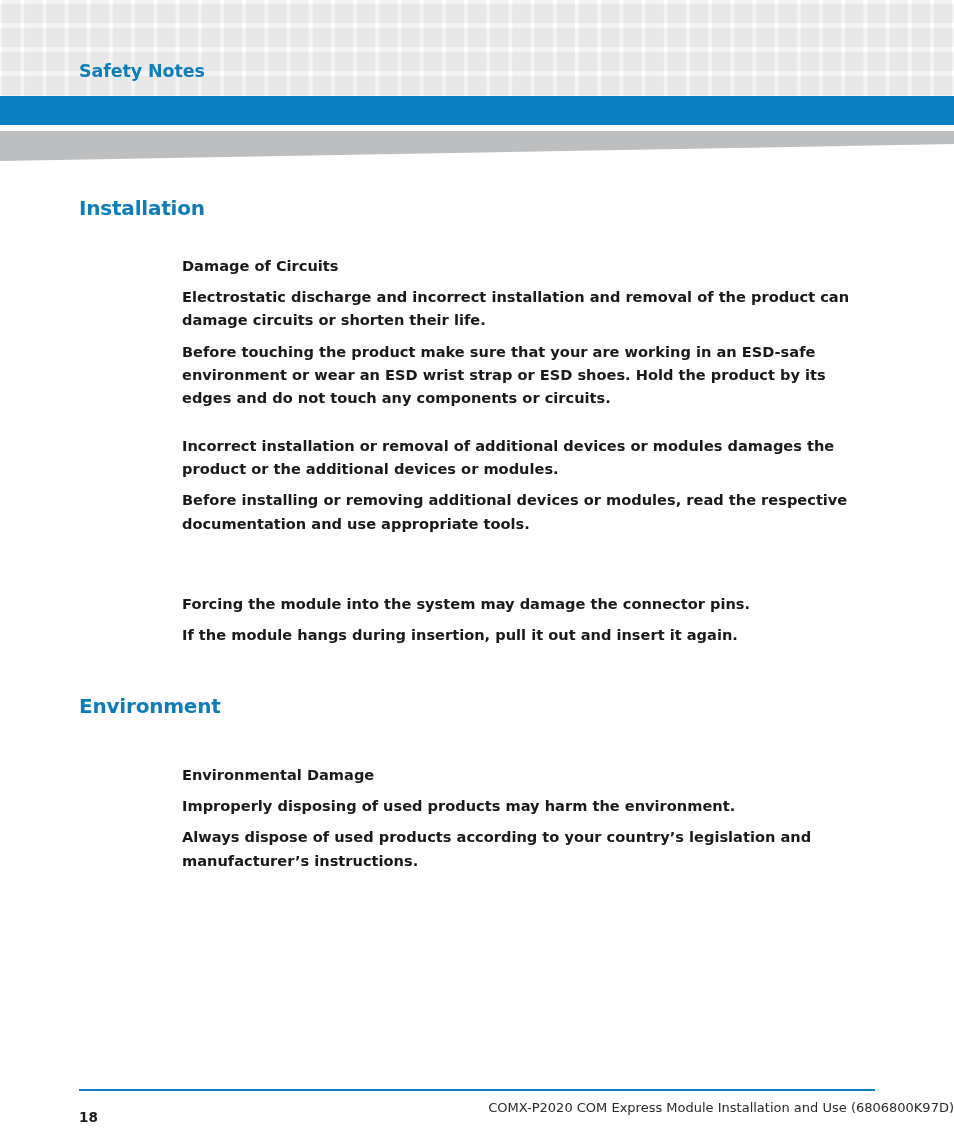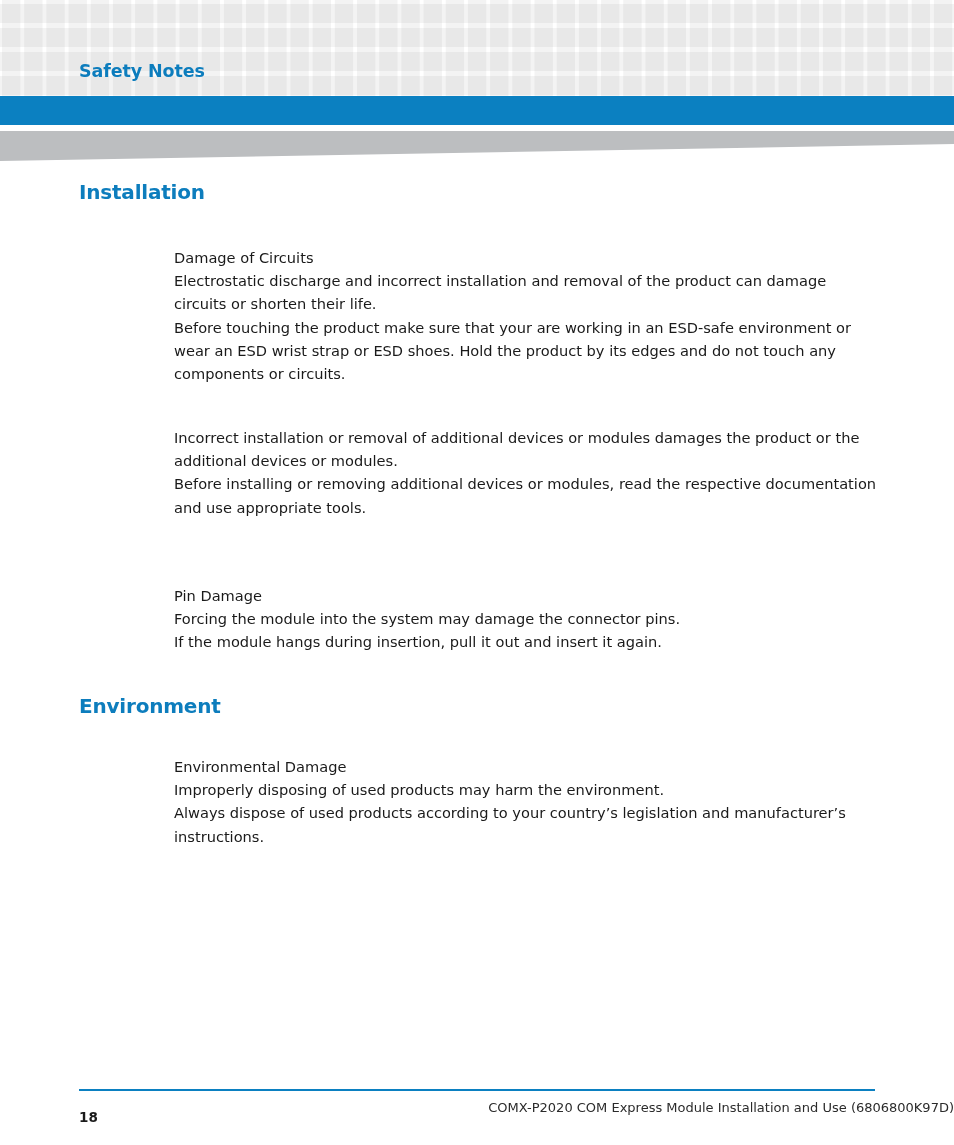--- a/index.html
+++ b/index.html
@@ -90,21 +90,22 @@
 
   .text-block {
     position: absolute;
     left: 174px;
     width: 706px;
     font-size: 14.6px;
     line-height: 23.2px;
     color: #1a1a1a;
   }
   .text-block p {
-    margin: 0;
+    margin: 8px;
+    font-weight: bold;
   }
 
   
   #footer-rule {
     position: absolute;
     left: 79px;
     top: 1089px;
     width: 796px;
     height: 2px;
     background: #0b80c1;
@@ -139,35 +140,34 @@
 <div id="header-blue-bar"></div>
 
 <div id="header-swoosh">
   <svg width="954" height="32" viewBox="0 0 954 32" xmlns="http://www.w3.org/2000/svg">
     <polygon points="0,1 954,1 954,14 0,31" fill="#bcbec0"></polygon>
   </svg>
 </div>
 
 <div id="content">
 
-  <div class="section-heading" style="top:18px;">Installation</div>
+  <div class="section-heading" style="top:34px;">Installation</div>
 
   <div class="text-block" style="top:84px;">
     <p>Damage of Circuits</p>
     <p>Electrostatic discharge and incorrect installation and removal of the product can damage circuits or shorten their life.</p>
     <p>Before touching the product make sure that your are working in an ESD-safe environment or wear an ESD wrist strap or ESD shoes. Hold the product by its edges and do not touch any components or circuits.</p>
   </div>
 
   <div class="text-block" style="top:264px;">
     <p>Incorrect installation or removal of additional devices or modules damages the product or the additional devices or modules.</p>
     <p>Before installing or removing additional devices or modules, read the respective documentation and use appropriate tools.</p>
   </div>
 
   <div class="text-block" style="top:422px;">
-    <p>Pin Damage</p>
     <p>Forcing the module into the system may damage the connector pins.</p>
     <p>If the module hangs during insertion, pull it out and insert it again.</p>
   </div>
 
   <div class="section-heading" style="top:532px;">Environment</div>
 
   <div class="text-block" style="top:593px;">
     <p>Environmental Damage</p>
     <p>Improperly disposing of used products may harm the environment.</p>
     <p>Always dispose of used products according to your country’s legislation and manufacturer’s instructions.</p>

